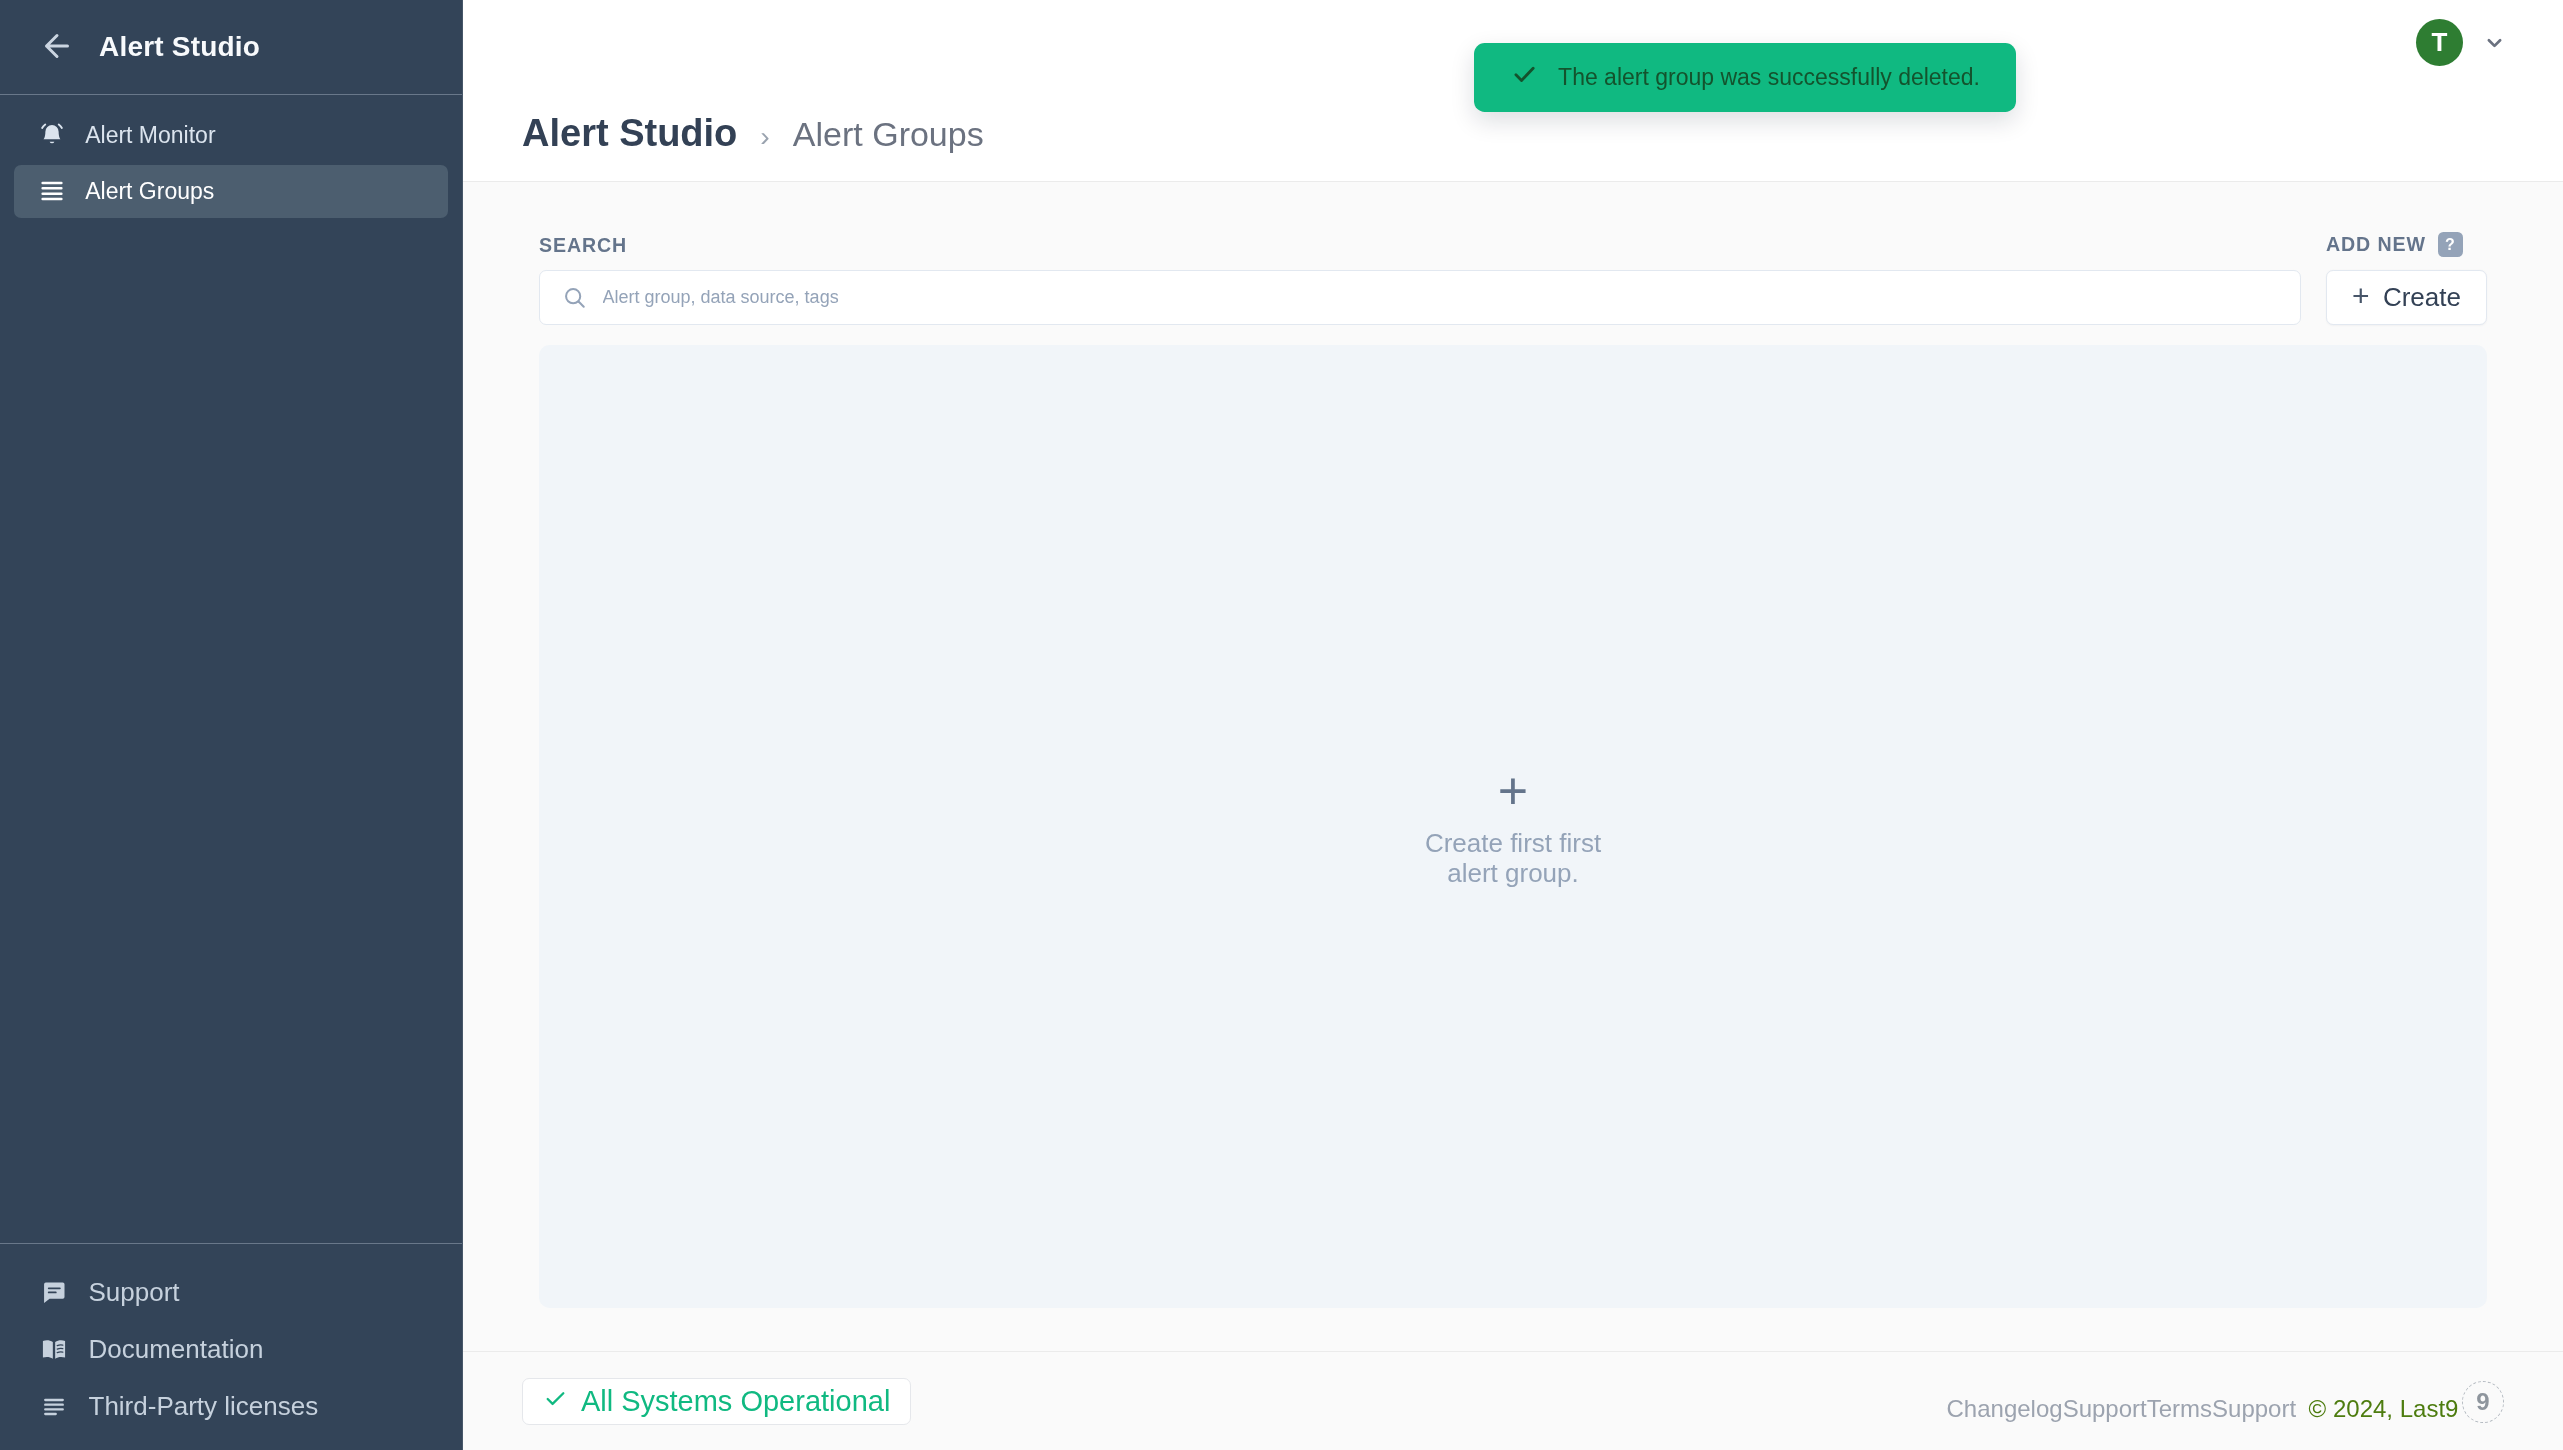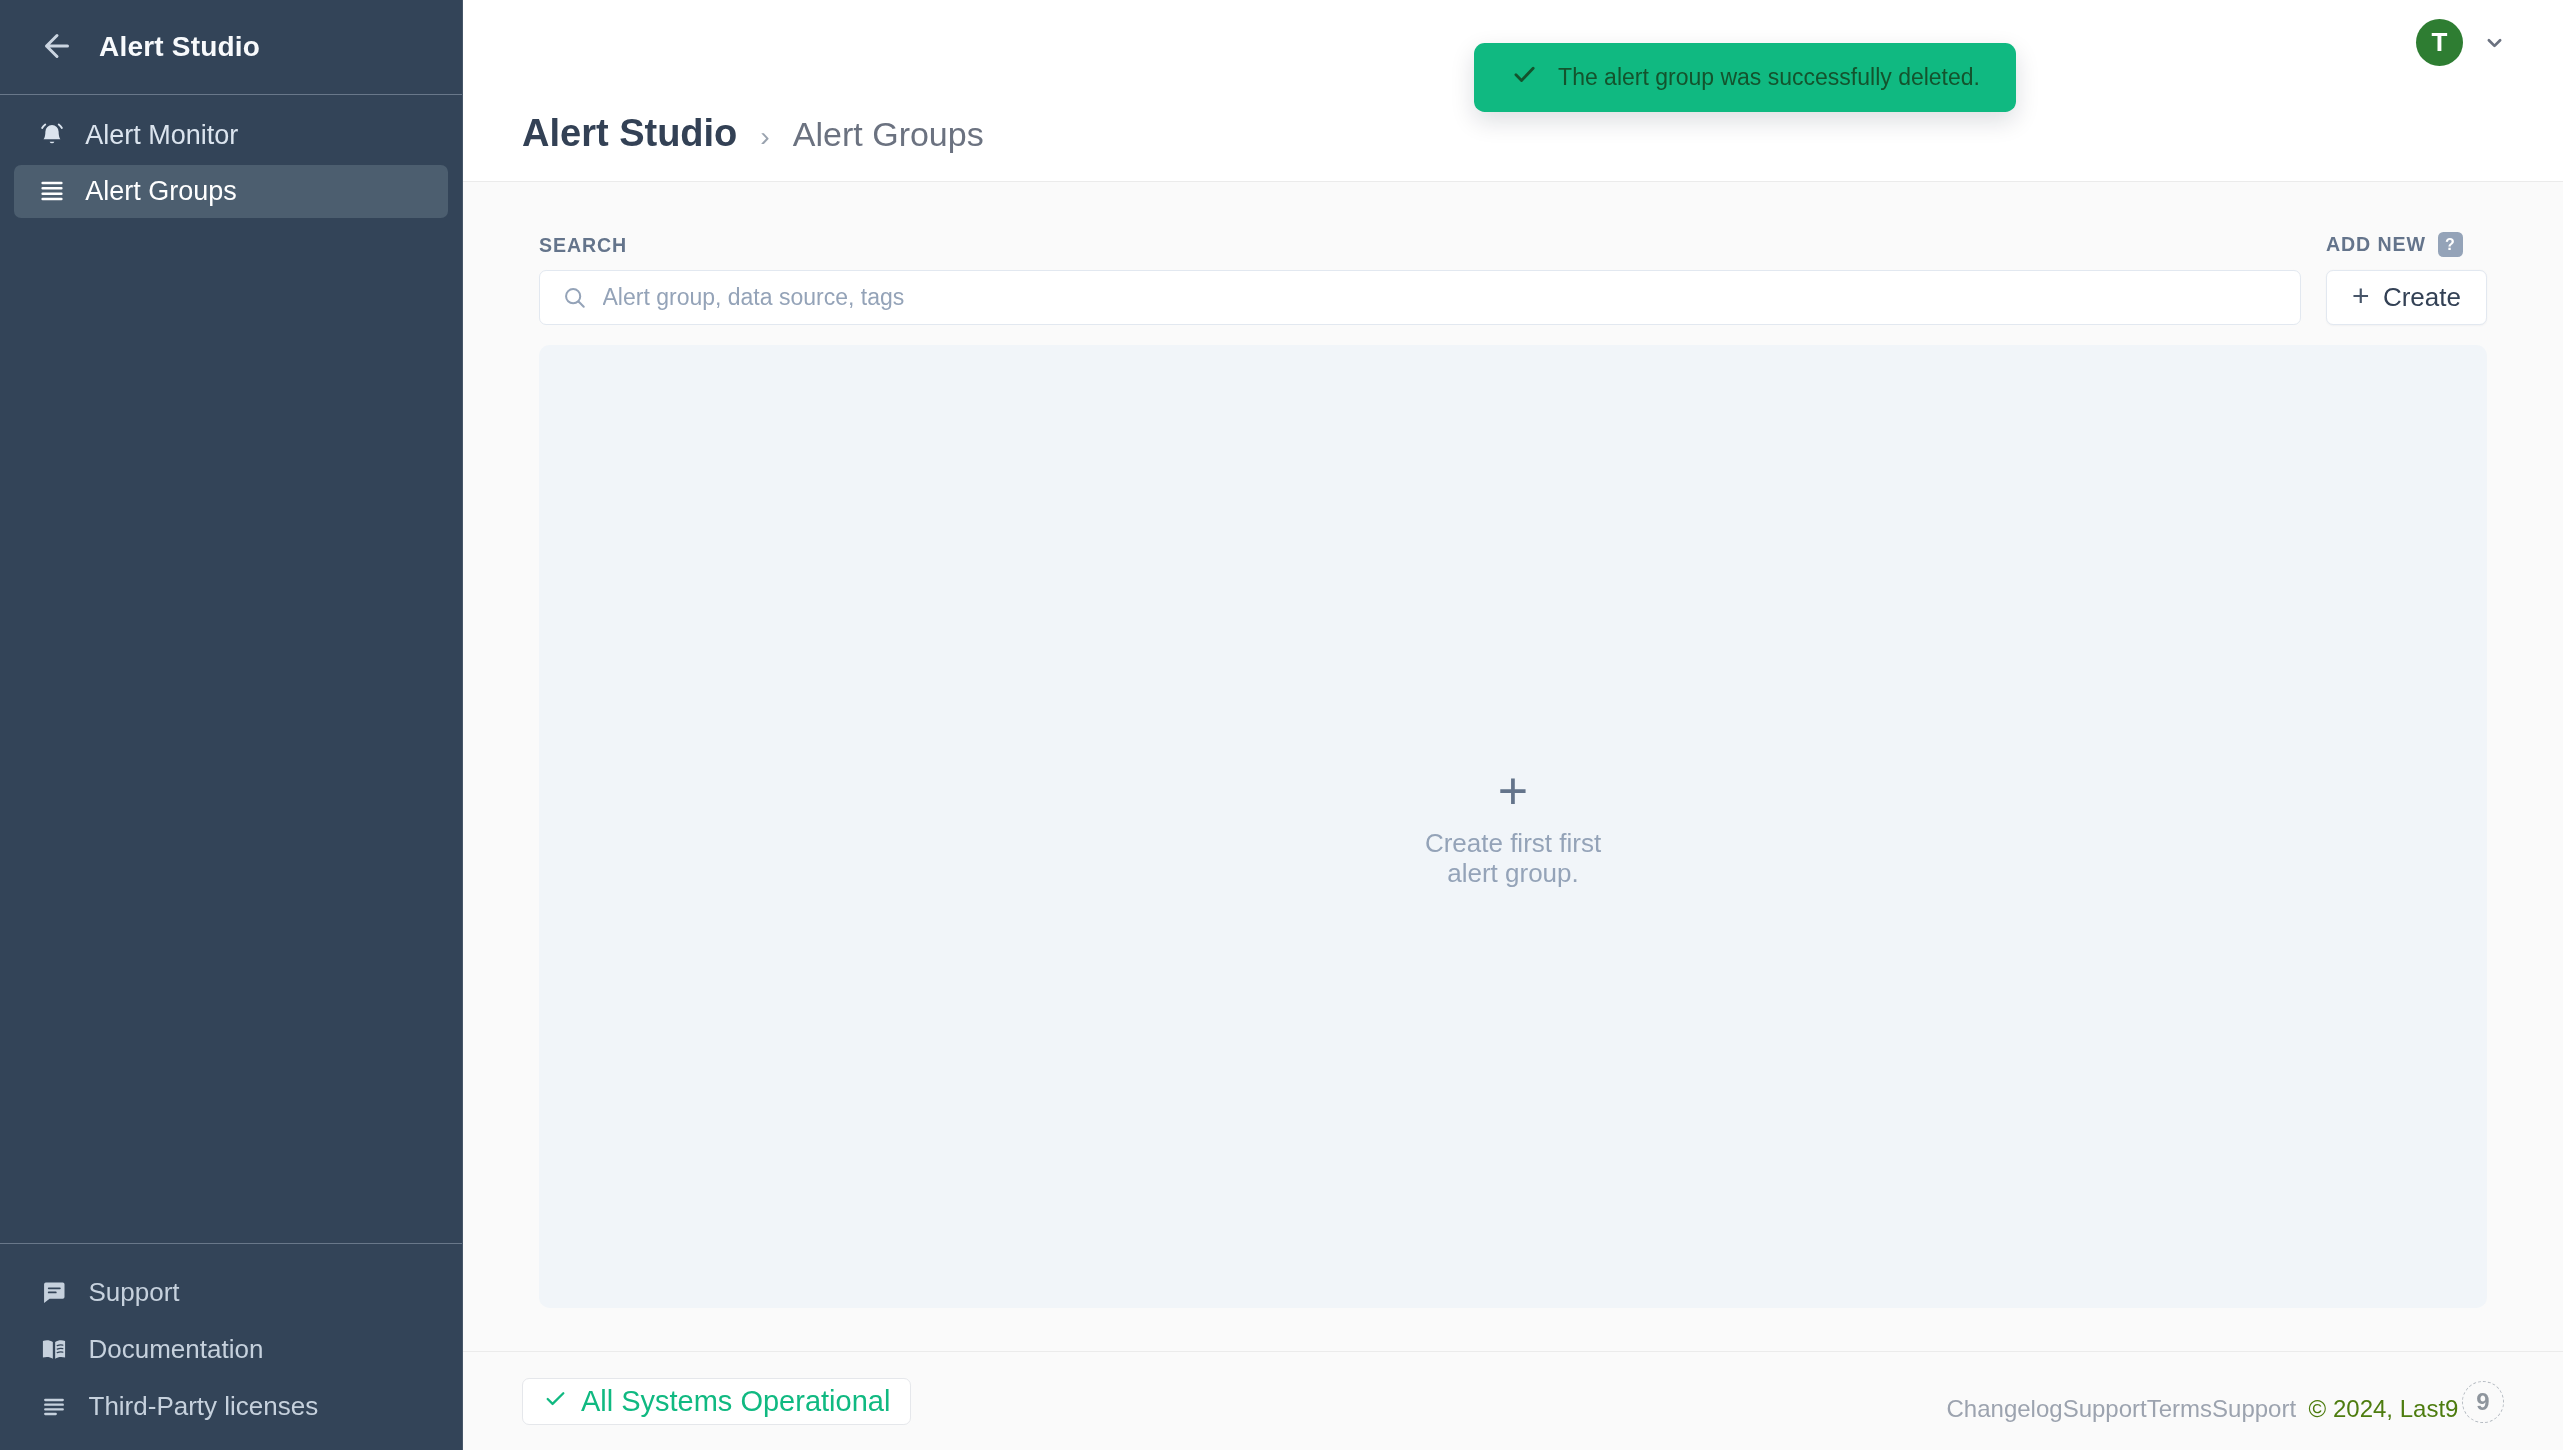--- a/index.html
+++ b/index.html
@@ -26,21 +26,21 @@
     width:39px; height:39px; background:none; border:none; cursor:pointer;
     color:#cbd5e1; display:flex; align-items:center; justify-content:center;
   }
   .back-btn svg { width:36px; height:36px; }
   .sidebar-title { font-size:28px; font-weight:700; color:#f8fafc; letter-spacing:0.2px; }
 
   .sidebar-nav { padding:14.2px 14.2px 0 14.2px; }
   .nav-item {
     height:53px; display:flex; align-items:center; gap:18px;
     padding:0 23px; margin-bottom:2.7px; border-radius:7.1px;
-    font-size:27px; color:#dbe4ee; cursor:pointer;
+    font-size:23px; color:#dbe4ee; cursor:pointer;
   }
   .nav-item.active { background:#4c5e6f; color:#ffffff; }
   .nav-item .icon, .side-link .icon { display:flex; align-items:center; justify-content:center; }
   .nav-item .icon svg { width:30px; height:30px; }
 
   .sidebar-spacer { flex:1; }
 
   .sidebar-bottom {
     border-top:0.9px solid rgba(170,185,200,0.45);
     padding:19.6px 0 16px 0;
@@ -103,21 +103,21 @@
   .search-col { flex:1; min-width:0; }
   .search-box {
     height:55px; background:#ffffff; border:0.9px solid #e2e8f0; border-radius:7.1px;
     display:flex; align-items:center; padding:0 20.5px; gap:15px;
   }
   .search-box .icon { color:#94a3b8; display:flex; }
   .search-box .icon svg { width:27px; height:27px; }
   .search-box input {
     flex:1; border:none; outline:none; background:transparent;
     font-family:"Liberation Sans", sans-serif;
-    font-size:23px; color:#334155;
+    font-size:18px; color:#334155;
   }
   .search-box input::placeholder { color:#94a3b8; }
 
   .addnew-col { width:161px; flex-shrink:0; }
   .help-badge {
     width:25px; height:25px; border-radius:5.3px; border:none;
     background:#94a3b8; color:#ffffff;
     font-size:16px; font-weight:700; cursor:pointer;
     display:flex; align-items:center; justify-content:center;
   }

